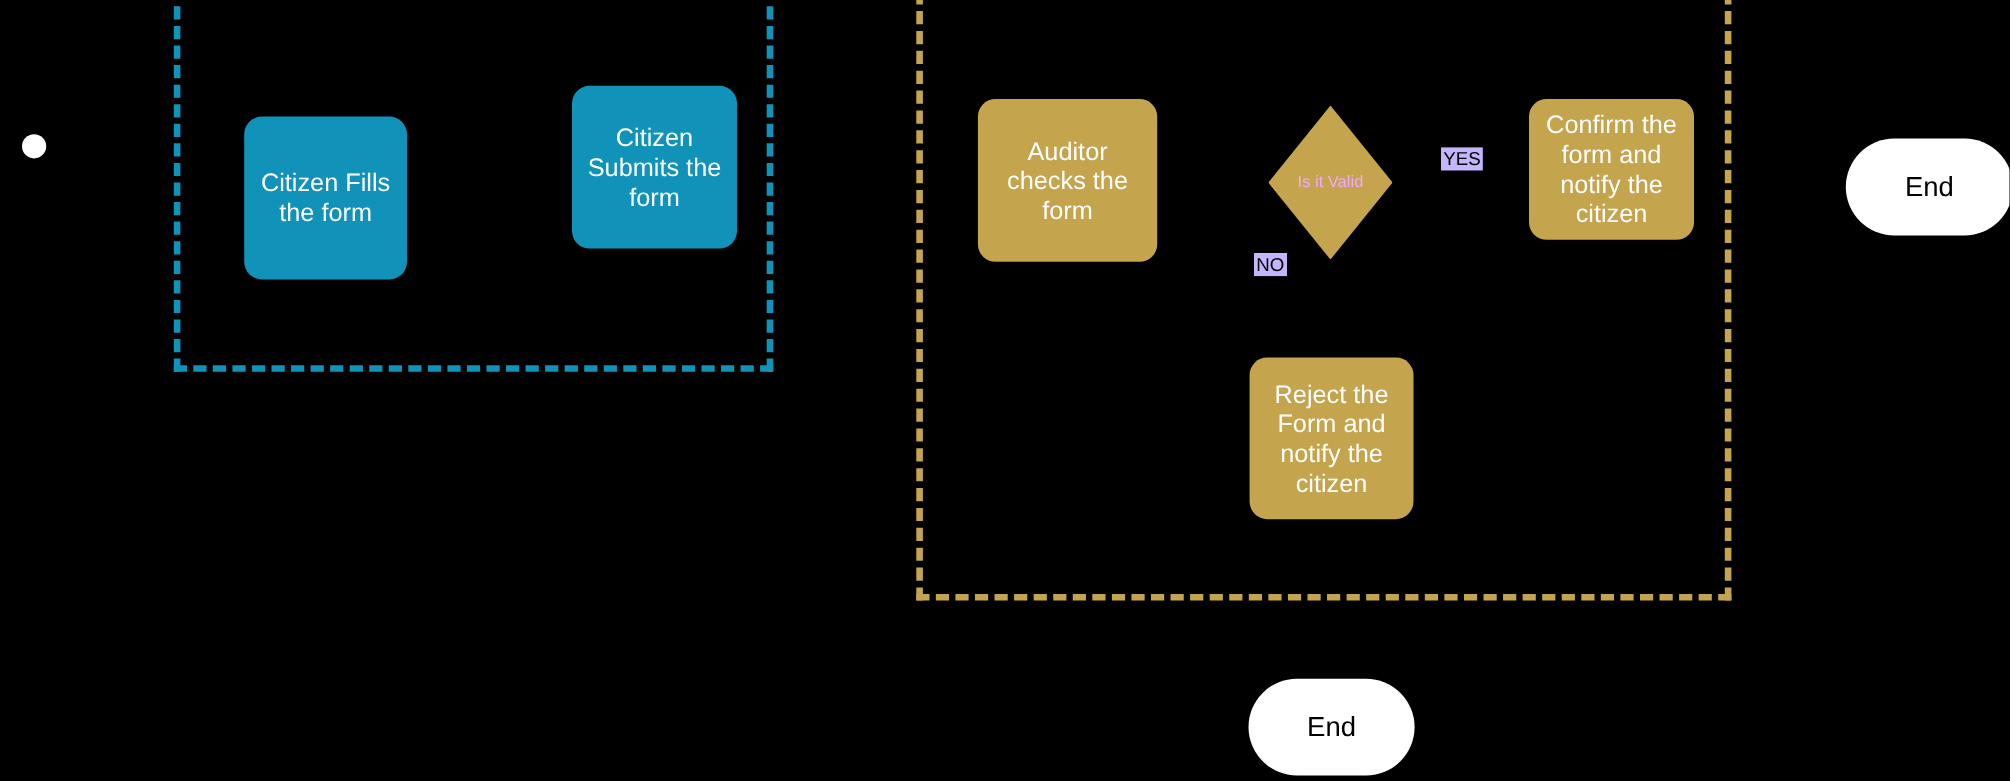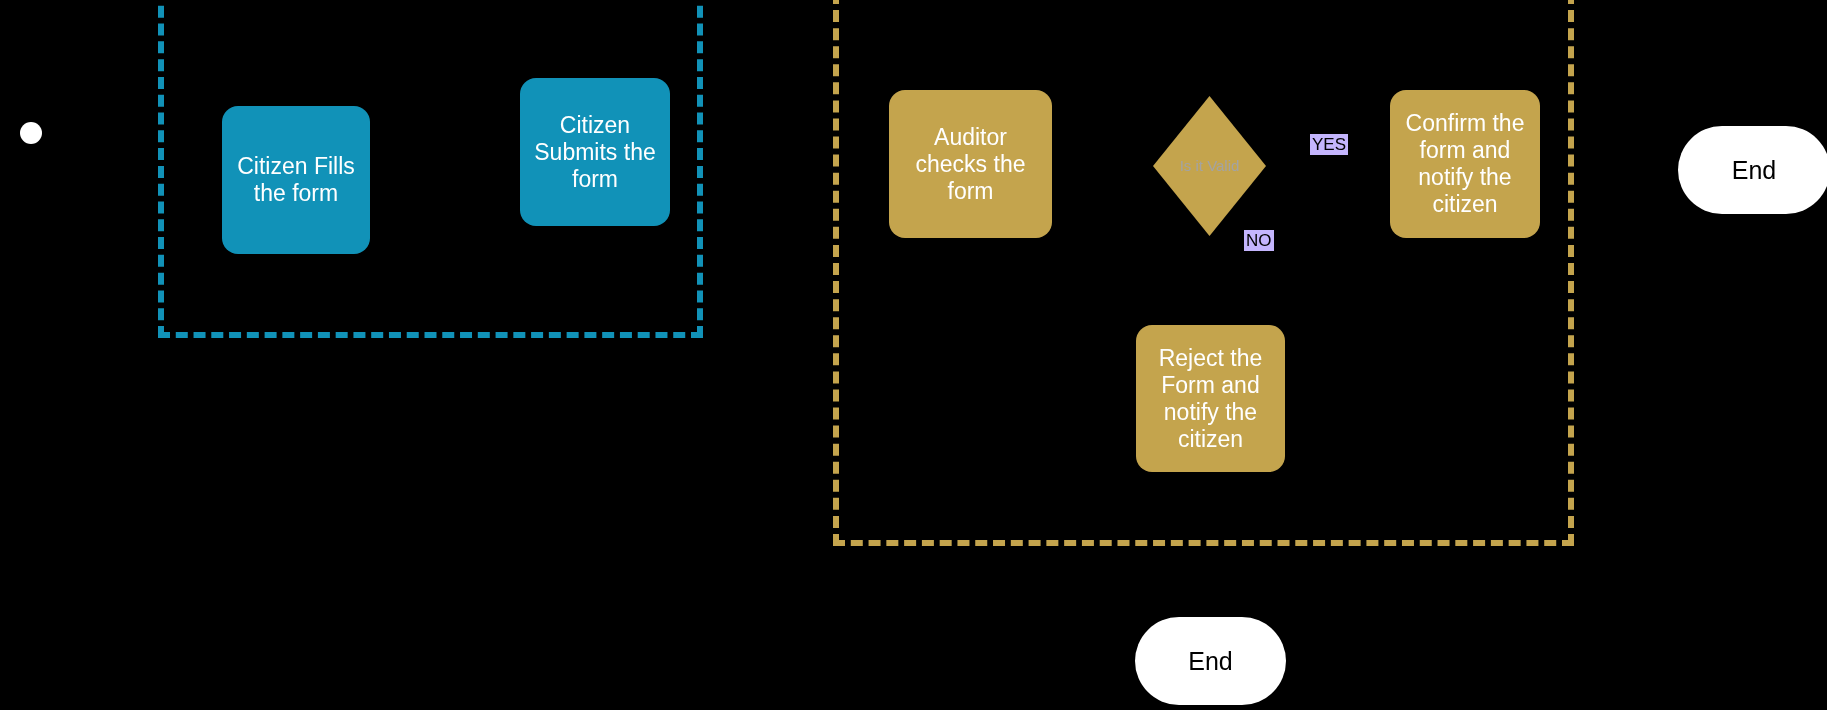--- a/index.html
+++ b/index.html
@@ -59,21 +59,21 @@
   .node-citizen-fill {
     left: 222px; top: 106px; width: 148px; height: 148px;
   }
   .node-citizen-submit {
     left: 476px; top: 78px; width: 150px; height: 148px; margin-left: 44px;
   }
   .node-auditor-check {
     left: 889px; top: 90px; width: 163px; height: 148px;
   }
   .node-confirm {
-    left: 1390px; top: 90px; width: 150px; height: 148px;
+    left: 1390px; top: 90px; width: 150px; height: 128px;
   }
   .node-reject {
     left: 1136px; top: 325px; width: 149px; height: 147px;
   }
 
   
   .decision {
     position: absolute;
     left: 1153px;
     top: 96px;
@@ -85,39 +85,39 @@
     inset: 0;
     background: #c4a44d;
     clip-path: polygon(50% 0%, 100% 50%, 50% 100%, 0% 50%);
   }
   .decision .dia-label {
     position: absolute;
     inset: 0;
     display: flex;
     align-items: center;
     justify-content: center;
-    color: #a3a3a3;
+    color: #f0abfc;
     font-size: 15px;
     line-height: 18px;
     text-align: left;
     white-space: nowrap;
   }
 
   
   .edge-label {
     position: absolute;
     background: #c4b5fd;
     color: #000000;
     font-size: 17px;
     line-height: 19px;
     padding: 1px 2px;
     white-space: nowrap;
   }
   .edge-label-yes { left: 1310px; top: 134px; }
-  .edge-label-no  { left: 1244px; top: 230px; }
+  .edge-label-no  { left: 1140px; top: 230px; }
 
   
   .terminator {
     position: absolute;
     box-sizing: border-box;
     background: #ffffff;
     color: #000000;
     display: flex;
     align-items: center;
     justify-content: center;

